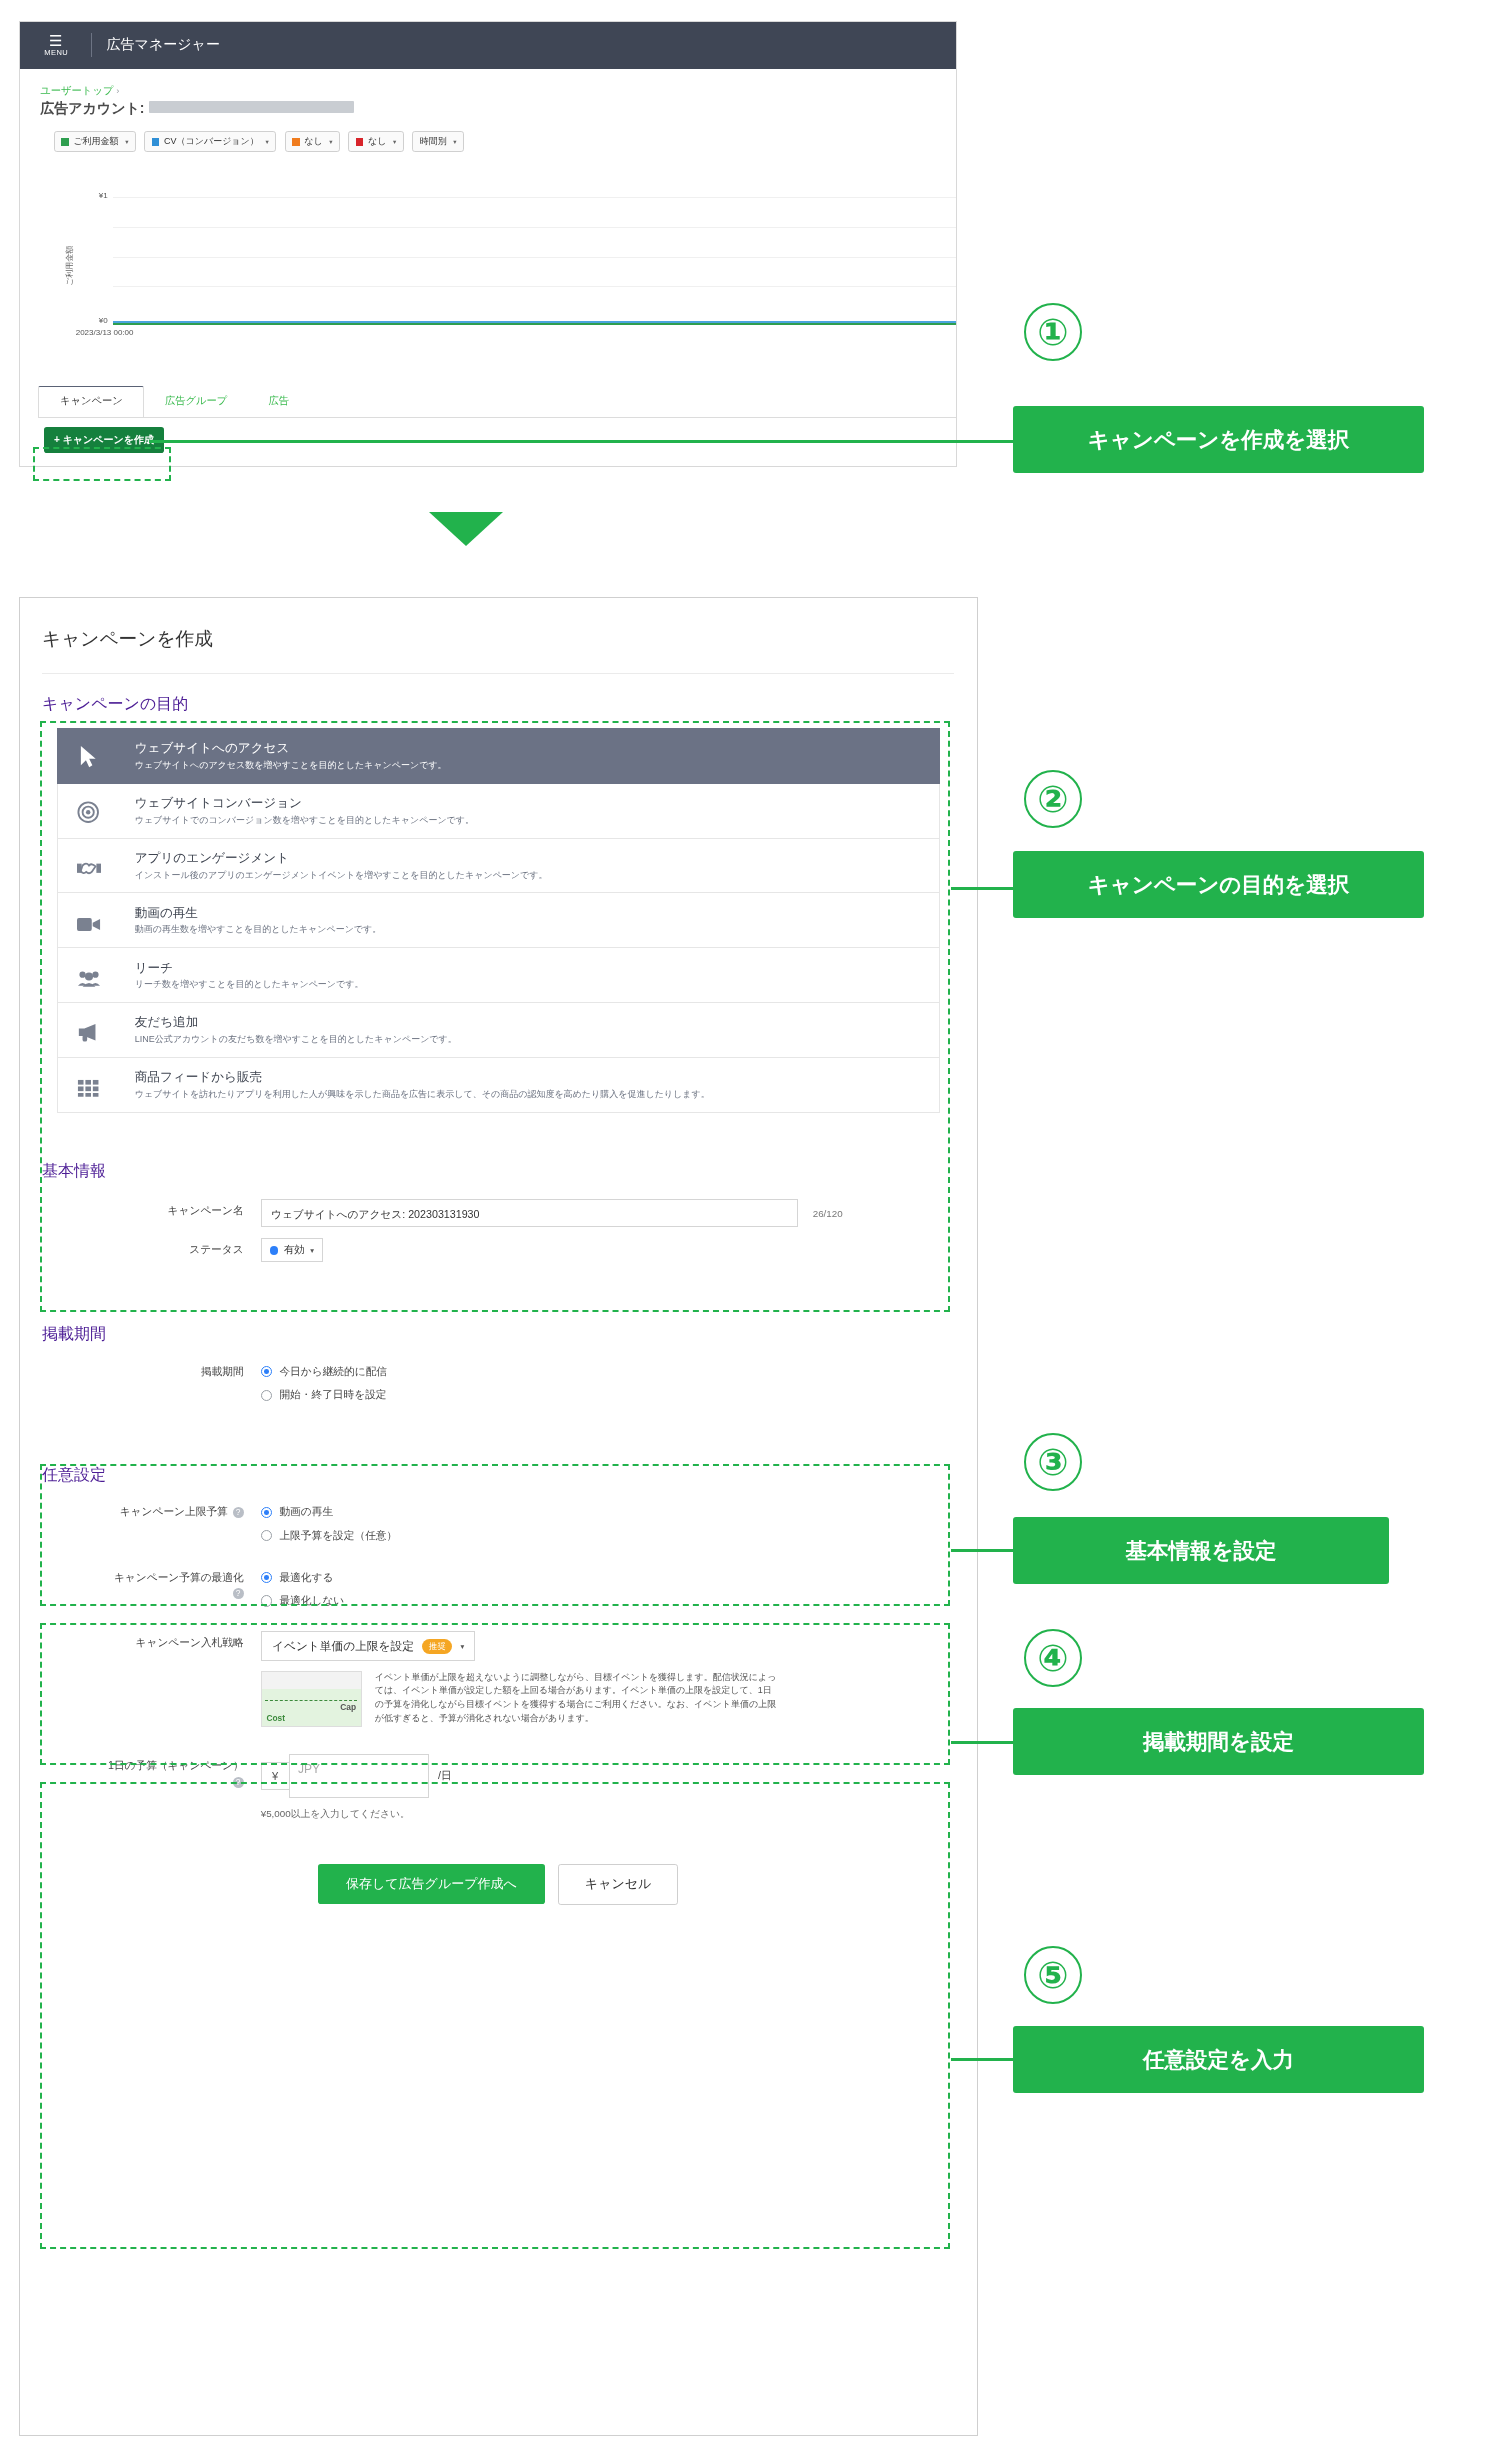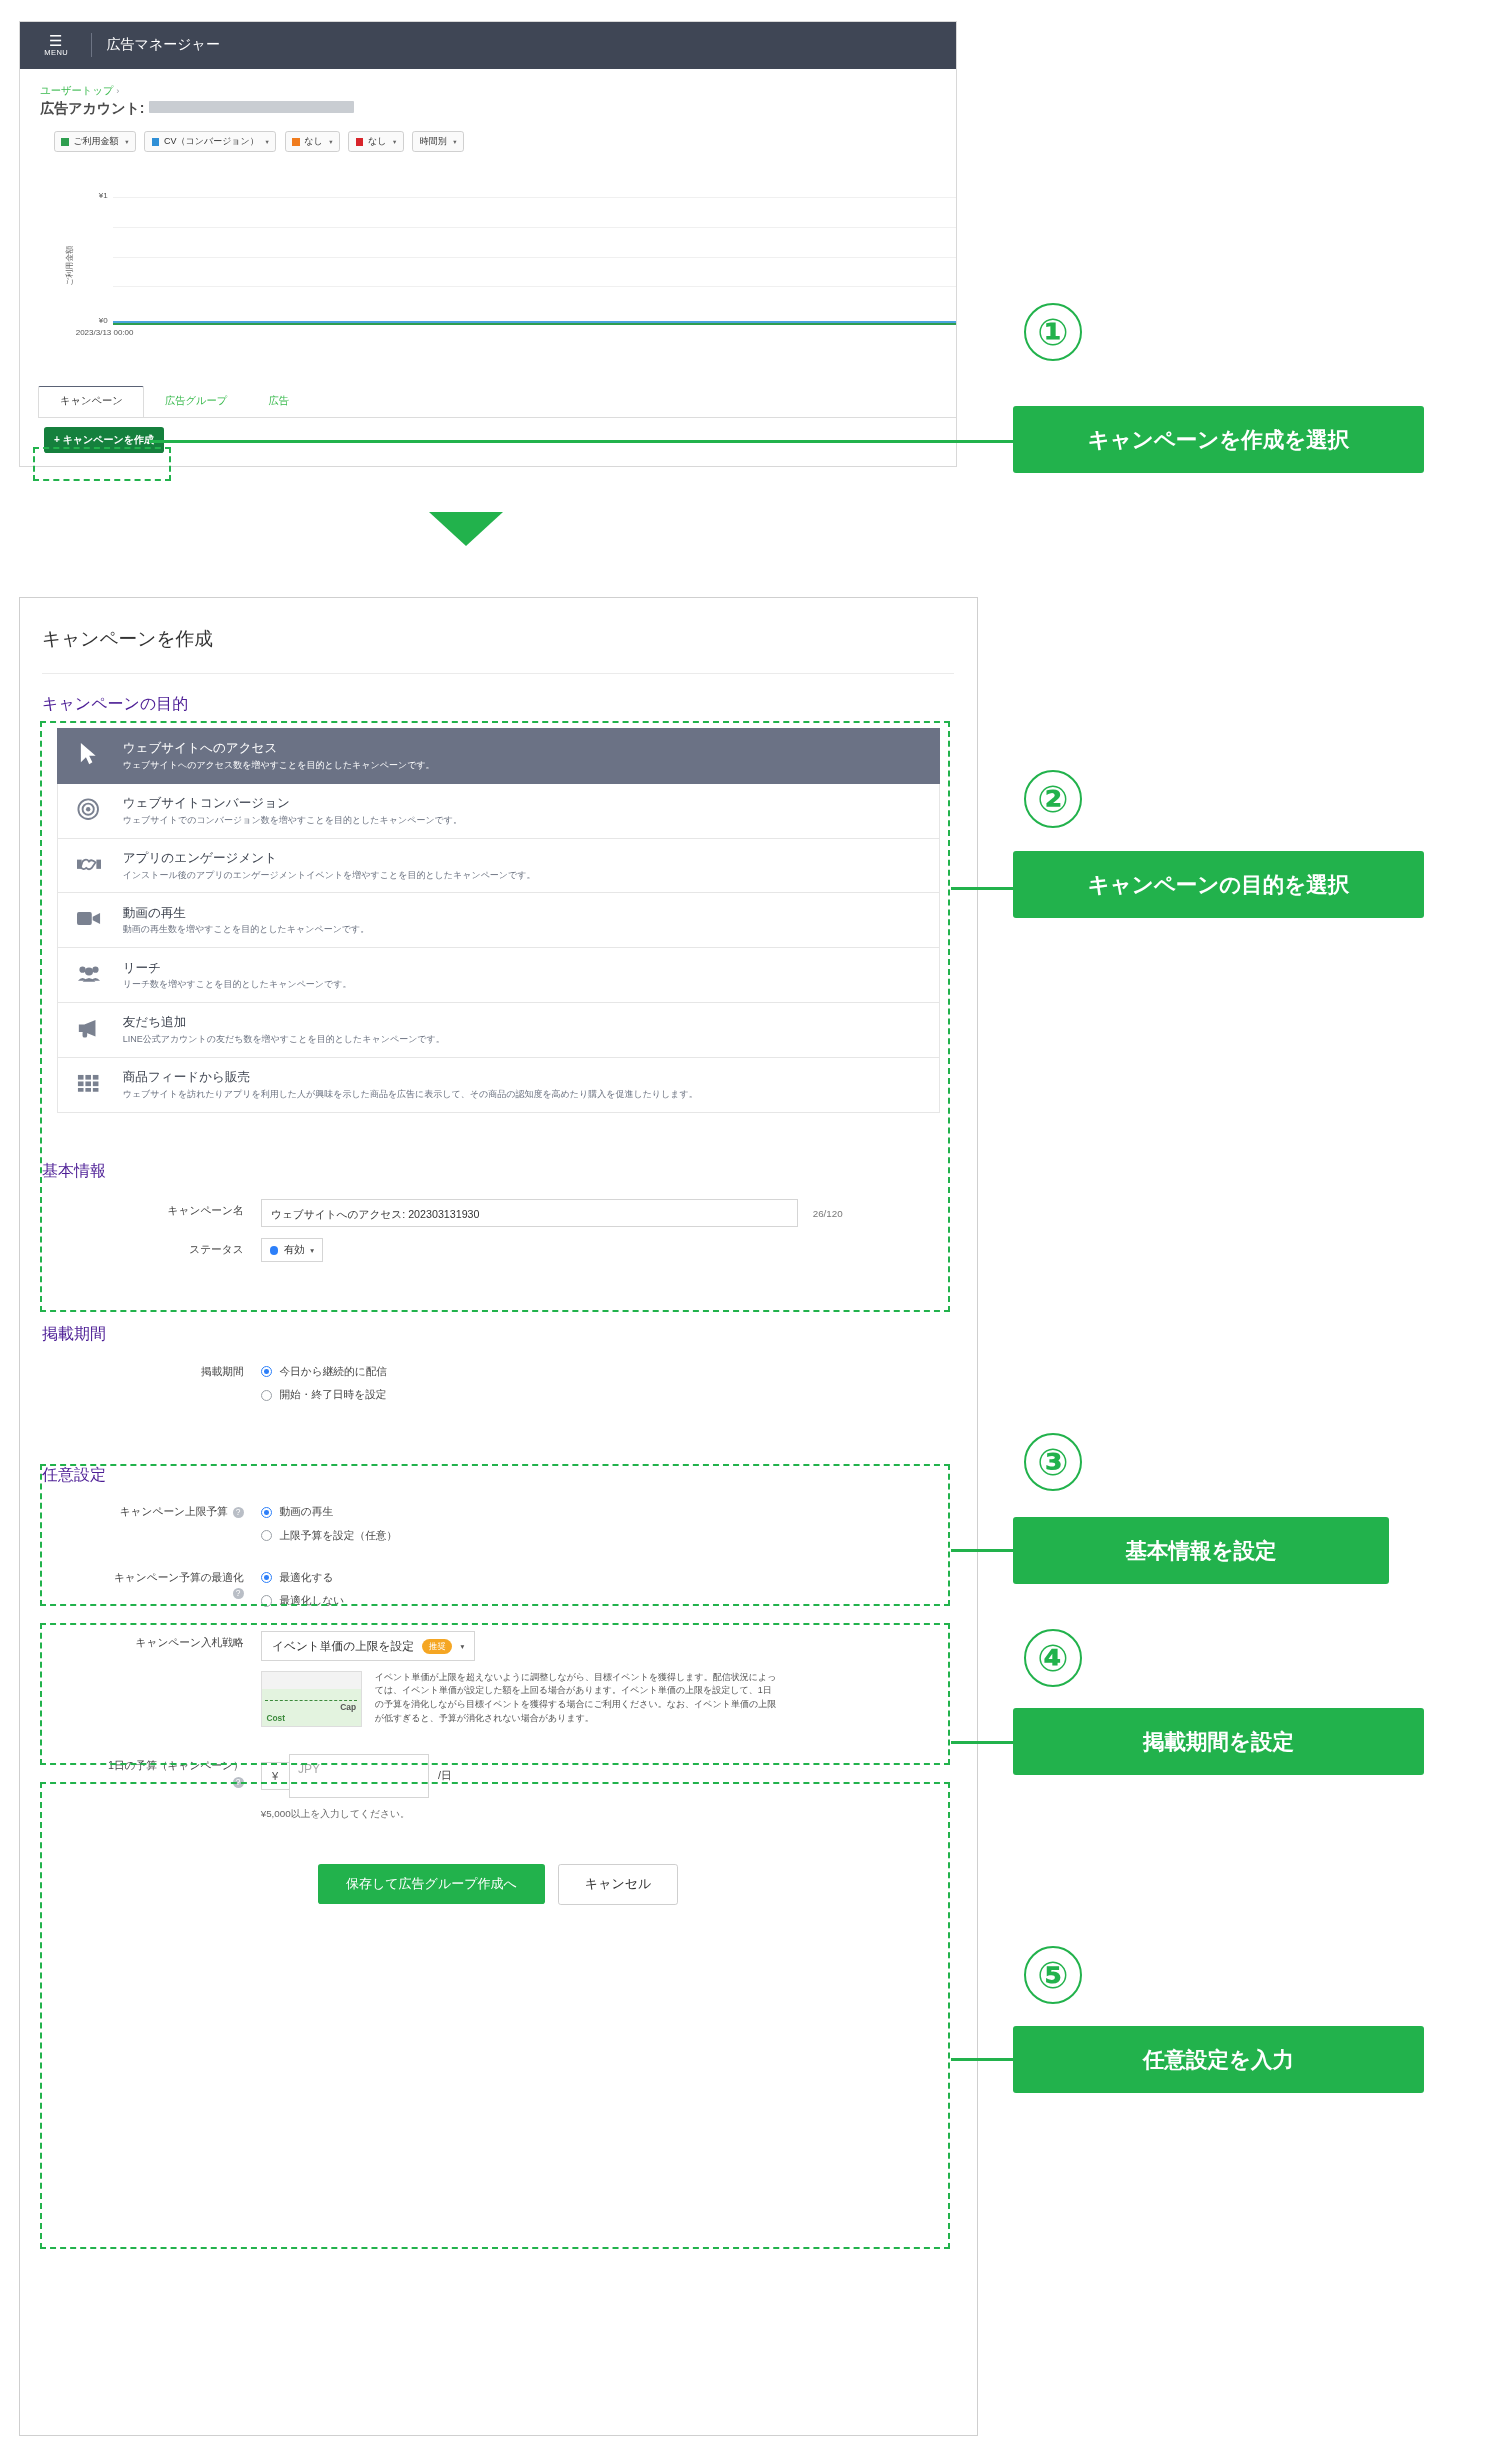--- a/index.html
+++ b/index.html
@@ -86,21 +86,21 @@
     position: absolute; left: 18.7px; top: 597px; width: 959px; height: 1839px;
     background: #fff; border: 0.9px solid #cfcfcf;
   }
   .card-title { font-size: 18.7px; color: #333; padding: 28px 0 0 22.4px; }
   .card-rule { height: 0.9px; background: #ebebeb; margin: 20.5px 22.4px 0 22.4px; }
   .sec-head { font-size: 16px; color: #4c1d95; padding: 20.5px 0 0 22.4px; }
 
   
   #objlist { margin: 13px 37px 0 37px; }
   .obj {
-    display: flex; align-items: center; gap: 18px;
+    display: flex; align-items: flex-end; gap: 30px;
     border: 0.9px solid #e6e6e6; border-top: none; padding: 11.2px 15px; min-height: 52px;
     background: #fff; cursor: pointer;
   }
   .obj:first-child { border-top: 0.9px solid #e6e6e6; }
   .obj.selected { background: #6b7285; border-color: #6b7285; }
   .obj .ic { width: 32px; min-width: 32px; text-align: center; color: #7a8190; }
   .obj.selected .ic { color: #fff; }
   .obj .txt .t { font-size: 12.6px; color: #3e4450; margin-bottom: 2.8px; }
   .obj .txt .d { font-size: 9px; color: #6b7280; line-height: 1.3; }
   .obj.selected .txt .t, .obj.selected .txt .d { color: #fff; }

